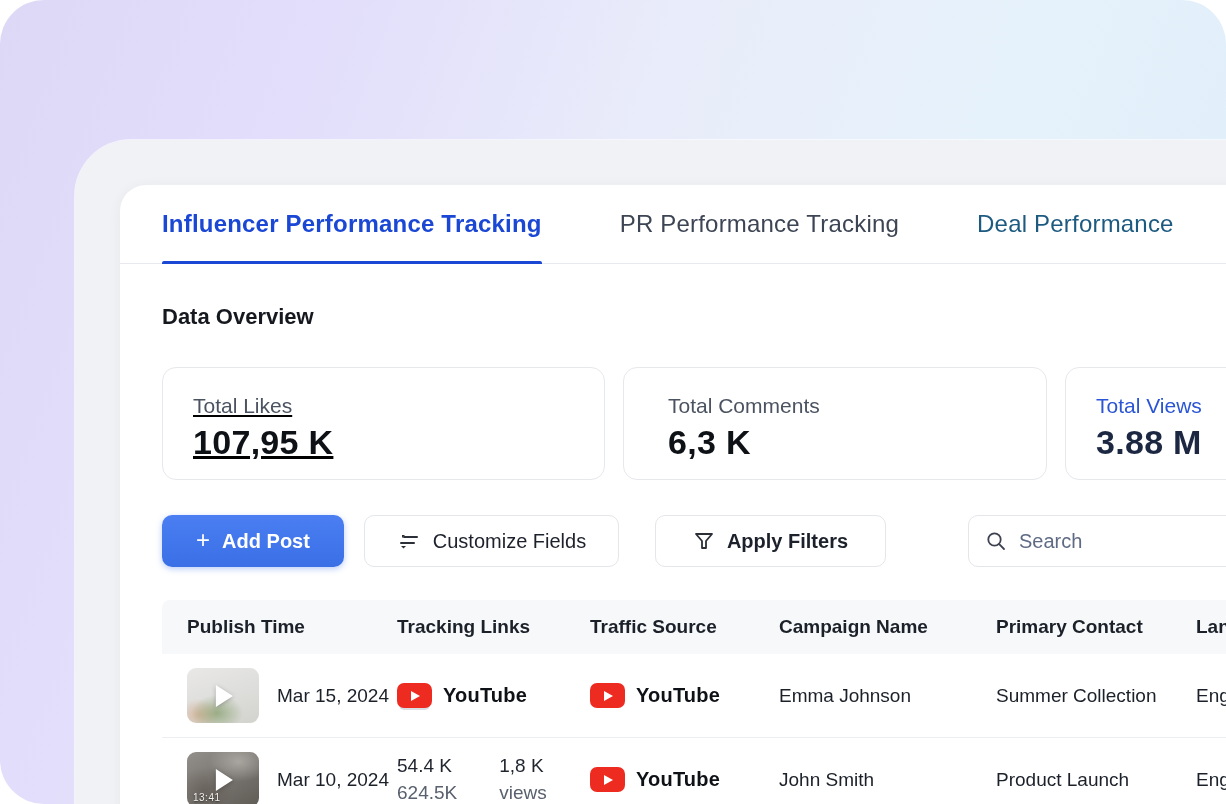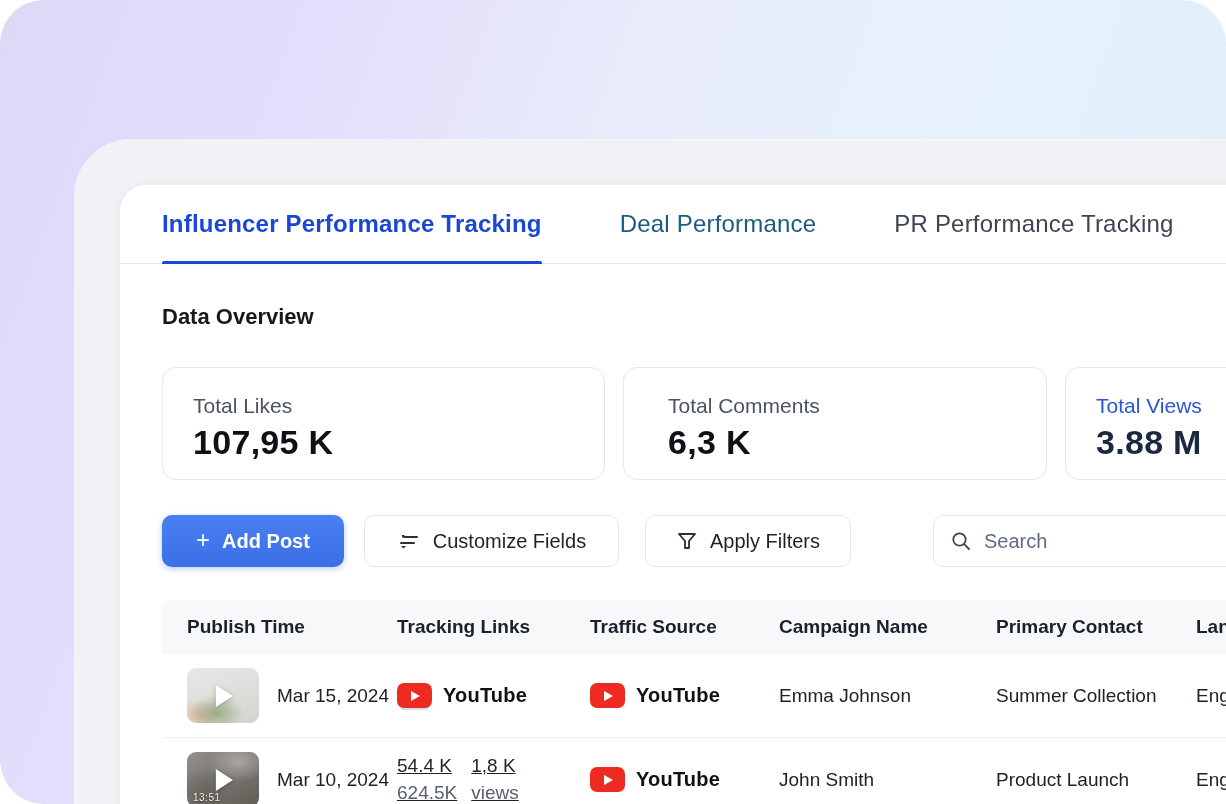--- a/index.html
+++ b/index.html
@@ -60,21 +60,21 @@
     font-size:22px; font-weight:700; color:#15181e; margin-bottom:37px;
   }
 
   .stats-row { display:flex; gap:18px; margin-bottom:35px; }
   .stat-card {
     border:1px solid #e6e8ec; border-radius:14px;
     background:#fff;
     padding:26px 30px 24px 30px;
     height:113px;
   }
-  .stat-card.c1 { width:443px; }
+  .stat-card.c1 { width:443px;text-decoration:underline; }
   .stat-card.c2 { width:424px;padding-left:44px; }
   .stat-card.c3 { width:420px; }
   .stat-label { font-size:21px; color:#4b5361; }
   .stat-card.highlight .stat-label { color:#2a55d4; }
   .stat-value { font-size:34px; font-weight:700; color:#0e1116; margin-top:5px; letter-spacing:.3px; }
   .stat-card.highlight .stat-value { color:#1c2742; }
 
   
   .toolbar { display:flex; align-items:center; margin-bottom:33px; }
   .btn {
@@ -87,21 +87,21 @@
     background:linear-gradient(180deg,#4a7ef2,#3b6fe6);
     color:#fff; font-weight:600;
     box-shadow:0 2px 6px rgba(59,111,230,.35);
   }
   .btn-primary .plus { font-size:24px; font-weight:400; margin-top:-2px; }
   .btn-ghost {
     background:#fff; border:1px solid #e4e6ea; color:#1c212b; font-weight:500;
     padding:0 26px;
   }
   .btn-customize { margin-left:20px; width:255px; }
-  .btn-filters { margin-left:26px; width:206px; }
+  .btn-filters { margin-left:36px; width:231px;font-weight:bold; }
   .searchbox {
     margin-left:82px; width:420px; height:52px;
     border:1px solid #e4e6ea; border-radius:10px; background:#fff;
     display:flex; align-items:center; padding:0 16px; gap:12px;
   }
   .searchbox input {
     border:none; outline:none; font-size:20px; color:#23293a; flex:1;
     font-family:inherit; background:transparent;
   }
   .searchbox input::placeholder { color:#5f6b85; }
@@ -162,42 +162,42 @@
     display:flex; align-items:center; justify-content:center; flex:none;
   }
   .yt-icon::after {
     content:""; width:0; height:0;
     border-left:9px solid #fff; border-top:5.5px solid transparent; border-bottom:5.5px solid transparent;
     margin-left:2px;
   }
   .yt-wrap.linked .yt-icon { box-shadow:0 4px 0 -2px #dadde2; }
   .yt-label { font-size:20px; font-weight:700; color:#0e1116; letter-spacing:.2px; }
 
-  .stats-cell { display:flex; gap:14px;text-decoration:underline; }
+  .stats-cell { display:flex; gap:42px; }
   .mini-stat { display:flex; flex-direction:column; gap:5px; }
   .mini-top { font-size:19px; color:#1f242e; }
   .mini-bottom { font-size:19px; color:#59616e; }
 </style>
 </head>
 <body>
 
 <div class="backdrop"></div>
 <div class="mid-panel"></div>
 
 <div class="card">
 
   <div class="tabbar">
     <div class="tab active">
       <span>Influencer Performance Tracking</span>
     </div>
+    <div class="tab">
+      <span>PR Performance Tracking</span>
+    </div>
     <div class="tab tertiary">
       <span>Deal Performance</span>
-    </div>
-    <div class="tab">
-      <span>PR Performance Tracking</span>
     </div>
   </div>
 
   <div class="content">
 
     <div class="section-title">Data Overview</div>
 
     <div class="stats-row">
       <div class="stat-card c1">
         <div class="stat-label">Total Likes</div>
@@ -276,21 +276,21 @@
         </div>
         <div class="td">Emma Johnson</div>
         <div class="td">Summer Collection</div>
         <div class="td">English</div>
       </div>
 
       <div class="trow">
         <div class="td pub-cell">
           <div class="thumb thumb-2">
             <span class="play-tri"></span>
-            <span class="duration">13:51</span>
+            <span class="duration">13:41</span>
           </div>
           <span>Mar 10, 2024</span>
         </div>
         <div class="td stats-cell">
           <div class="mini-stat">
             <span class="mini-top">54.4 K</span>
             <span class="mini-bottom">624.5K</span>
           </div>
           <div class="mini-stat">
             <span class="mini-top">1,8 K</span>

